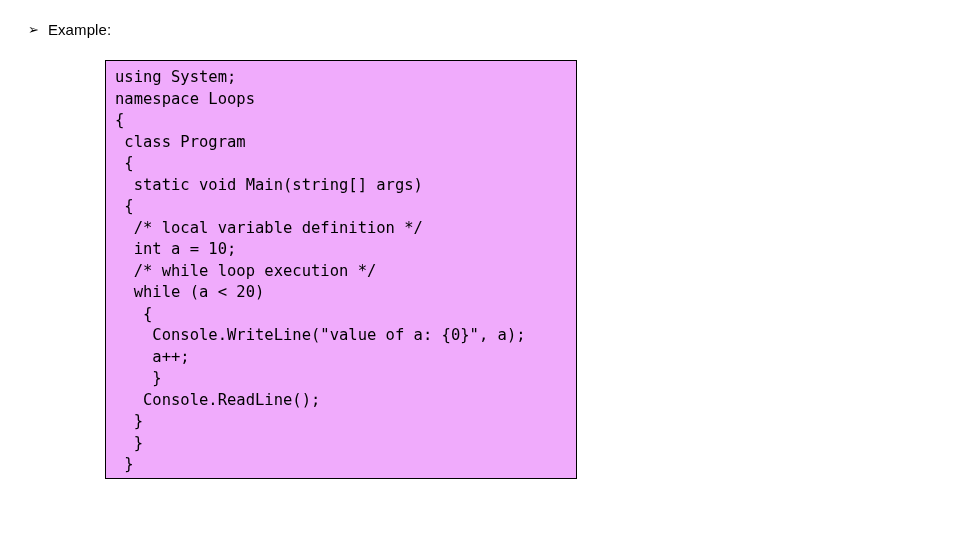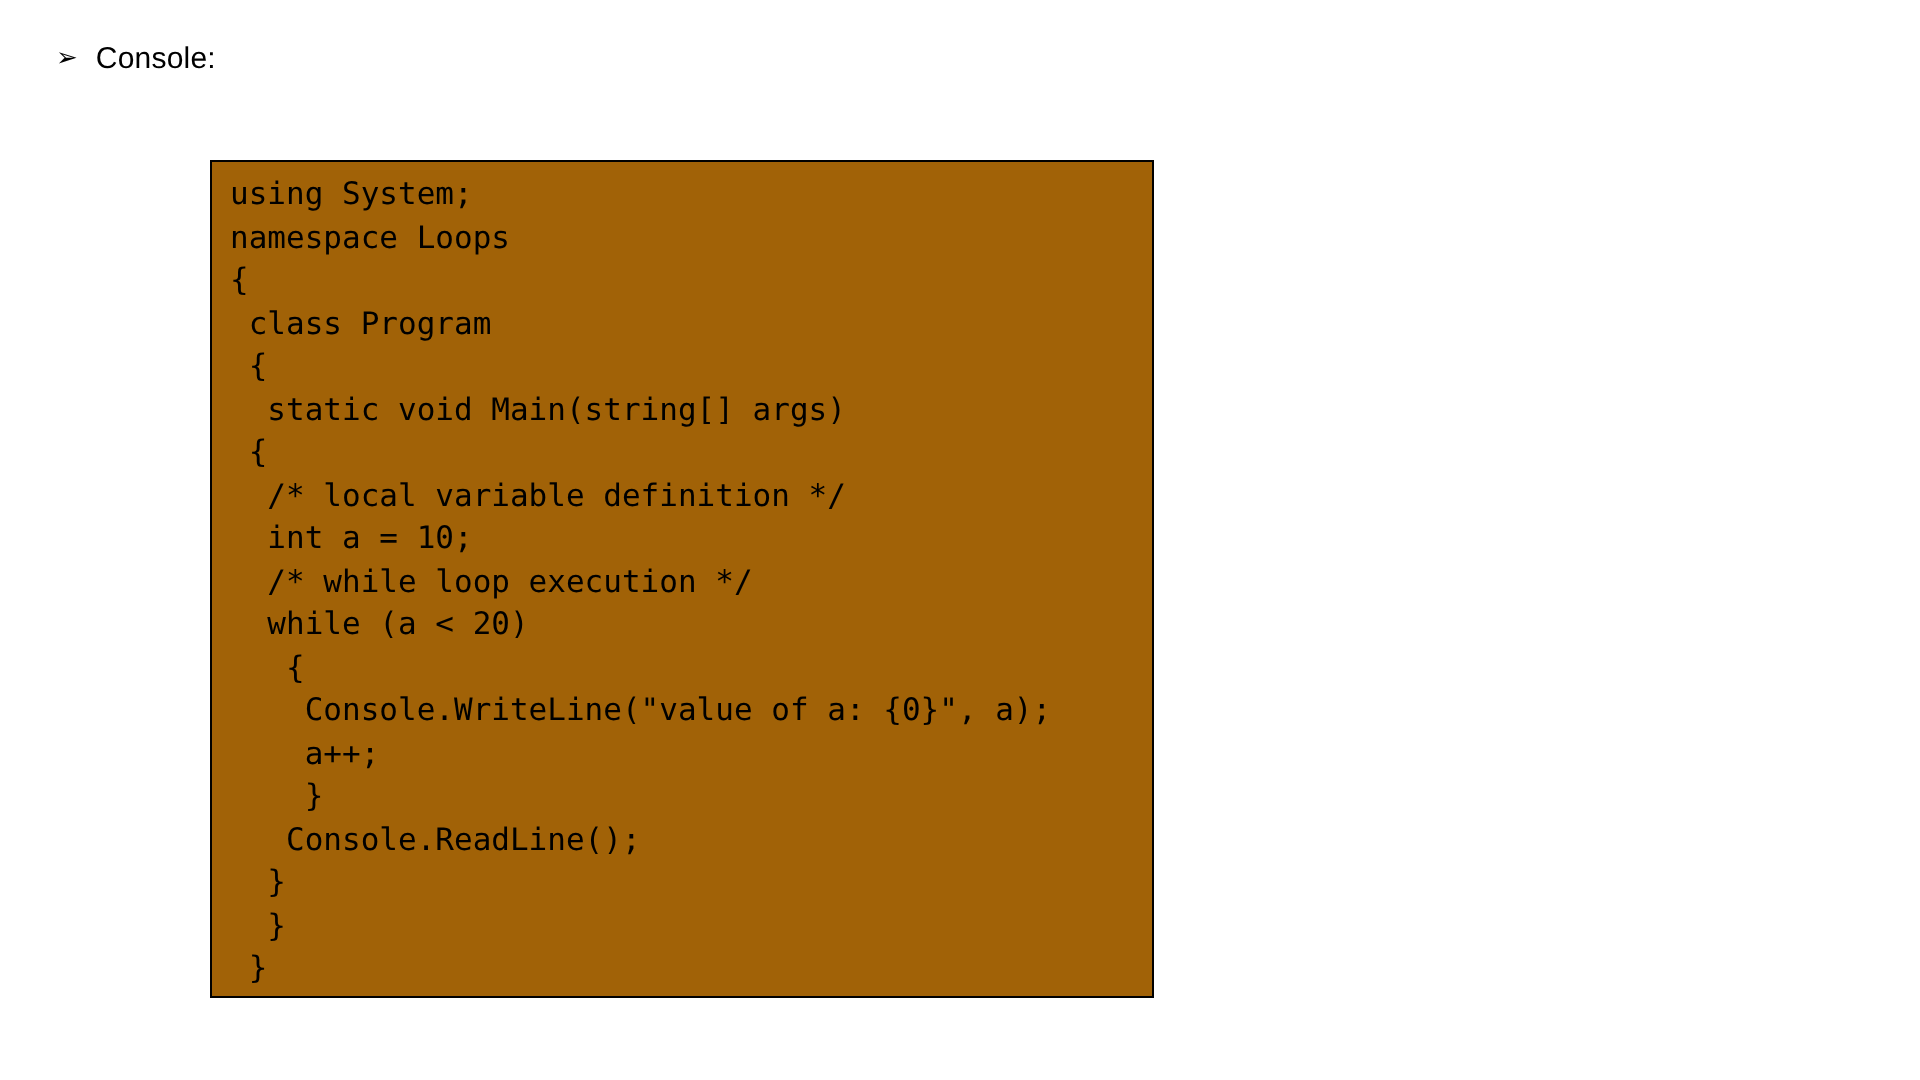--- a/index.html
+++ b/index.html
@@ -47,25 +47,25 @@
     font-size: 15px;
     line-height: 1;
     color: #000000;
     letter-spacing: 0.1px;
   }
 
   
   #code-box {
     position: absolute;
     left: 105px;
-    top: 80px;
+    top: 60px;
     width: 472px;
     height: 419px;
     box-sizing: border-box;
-    background: #a16207;
+    background: #f0abfc;
     border: 1px solid #000000;
     overflow: hidden;
   }
   #code-listing {
     position: absolute;
     left: 9px;
     top: 6px;
     right: 0;
     margin: 0;
     padding: 0;
@@ -82,20 +82,20 @@
     white-space: pre;
   }
 </style>
 </head>
 <body>
 
 <div id="slide">
 
   <div id="bullet-row">
     <span id="bullet-marker">➢</span>
-    <span id="bullet-label">Console:</span>
+    <span id="bullet-label">Example:</span>
   </div>
 
   <div id="code-box">
     <pre id="code-listing"><span class="code-line">using System;</span><span class="code-line">namespace Loops</span><span class="code-line">{</span><span class="code-line"> class Program</span><span class="code-line"> {</span><span class="code-line">  static void Main(string[] args)</span><span class="code-line"> {</span><span class="code-line">  /* local variable definition */</span><span class="code-line">  int a = 10;</span><span class="code-line">  /* while loop execution */</span><span class="code-line">  while (a &lt; 20)</span><span class="code-line">   {</span><span class="code-line">    Console.WriteLine("value of a: {0}", a);</span><span class="code-line">    a++;</span><span class="code-line">    }</span><span class="code-line">   Console.ReadLine();</span><span class="code-line">  }</span><span class="code-line">  }</span><span class="code-line"> }</span></pre>
   </div>
 
 </div>
 
 </body></html>

